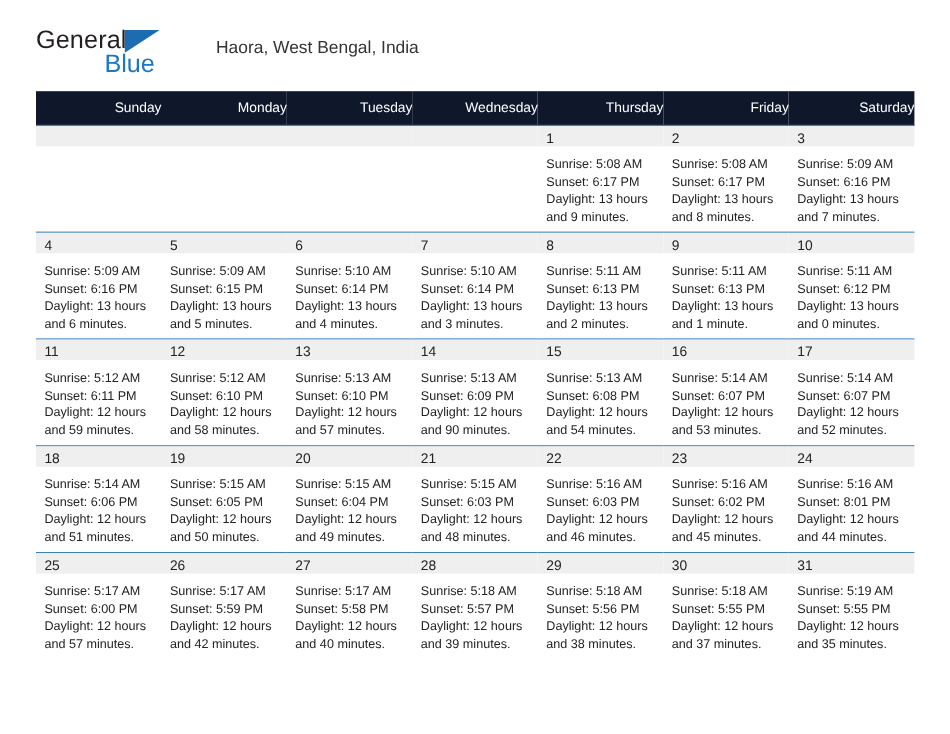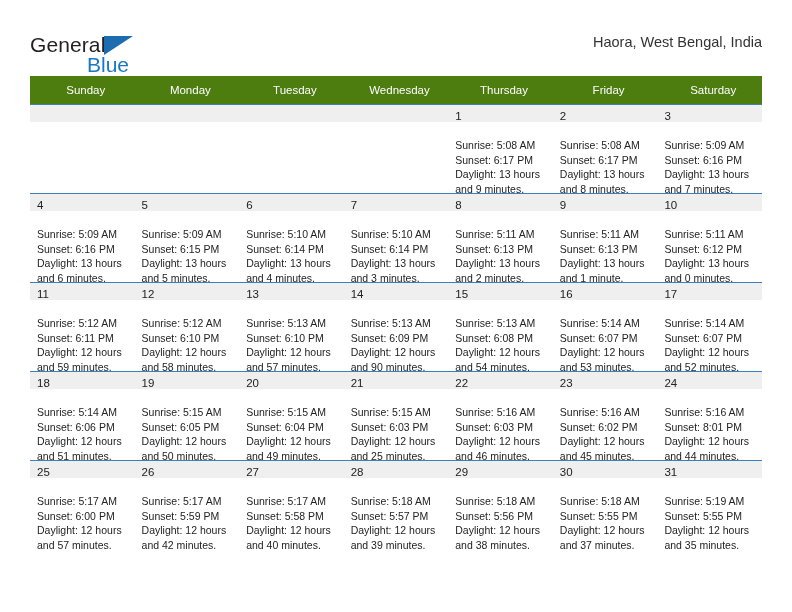--- a/index.html
+++ b/index.html
@@ -19,23 +19,22 @@
     width: 792px;
     height: 612px;
     box-sizing: border-box;
     padding: 0 30px;
   }
 
   
   .header {
     display: flex;
     align-items: flex-start;
-    justify-content: space-between;
     height: 72px;
-    padding-top: 33px;
+    padding-top: 22px;
     box-sizing: border-box;
   }
   .logo {
     position: relative;
     width: 150px;
     height: 48px;
   }
   .logo-general {
     position: absolute;
     left: 0;
@@ -69,36 +68,37 @@
   .cal-title {
     font-size: 27px;
     font-weight: normal;
     color: #222222;
     line-height: 1.08;
     white-space: nowrap;
   }
   .cal-subtitle {
     font-size: 14.5px;
     color: #333333;
+    margin-top: 9px;
     white-space: nowrap;
   }
 
   
   .calendar {
     width: 732px;
     border-collapse: collapse;
     table-layout: fixed;
     margin-top: 4px;
   }
   .calendar th {
-    background: #4d7c0f;
+    background: #0f172a;
     color: #ffffff;
     font-size: 11.5px;
     font-weight: normal;
-    text-align: center;
+    text-align: right;
     padding: 5px 0 5px 7px;
     height: 18px;
     border: none;
   }
   .calendar td {
     vertical-align: top;
     padding: 0;
     width: 104.5px;
     height: 88px;
     border-top: 1px solid #3d7ebd;
@@ -119,21 +119,21 @@
     height: 17px;
     padding: 1px 0 0 7px;
     box-sizing: border-box;
   }
   .daynum {
     font-size: 11.5px;
     color: #222222;
     line-height: 15px;
   }
   .daylines {
-    padding: 16px 5px 0 7px;
+    padding: 8px 5px 0 7px;
   }
   .daylines div {
     font-size: 10.5px;
     line-height: 14.6px;
     color: #232323;
     white-space: nowrap;
   }
   td.empty .daynum-band { background: #efefef; }
 </style>
 </head>
@@ -415,21 +415,21 @@
               </div>
             </div>
           </td>
           <td>
             <div class="daycell">
               <div class="daynum-band"><span class="daynum">21</span></div>
               <div class="daylines">
                 <div>Sunrise: 5:15 AM</div>
                 <div>Sunset: 6:03 PM</div>
                 <div>Daylight: 12 hours</div>
-                <div>and 25 minutes.</div>
+                <div>and 48 minutes.</div>
               </div>
             </div>
           </td>
           <td>
             <div class="daycell">
               <div class="daynum-band"><span class="daynum">22</span></div>
               <div class="daylines">
                 <div>Sunrise: 5:16 AM</div>
                 <div>Sunset: 6:03 PM</div>
                 <div>Daylight: 12 hours</div>

